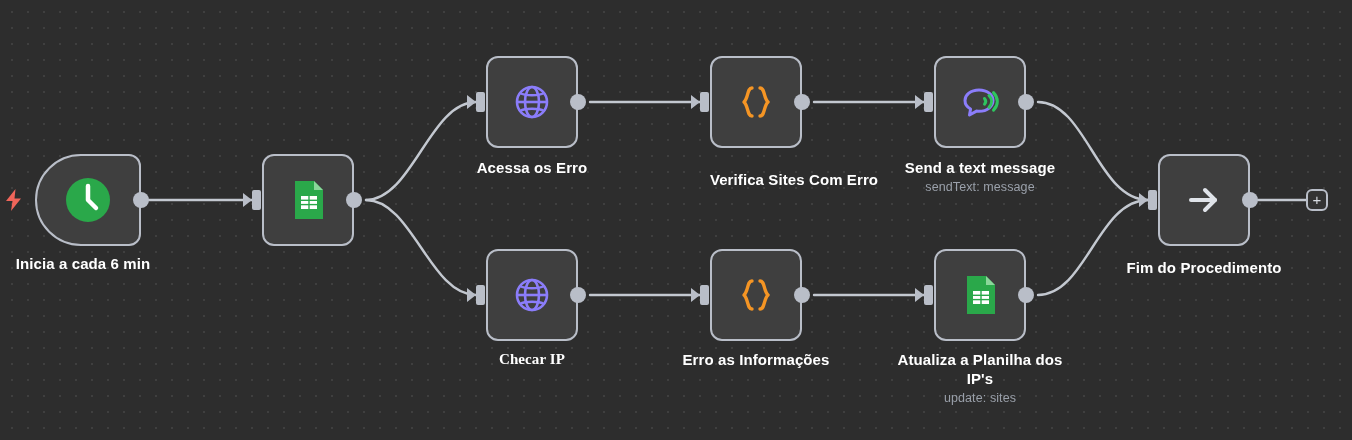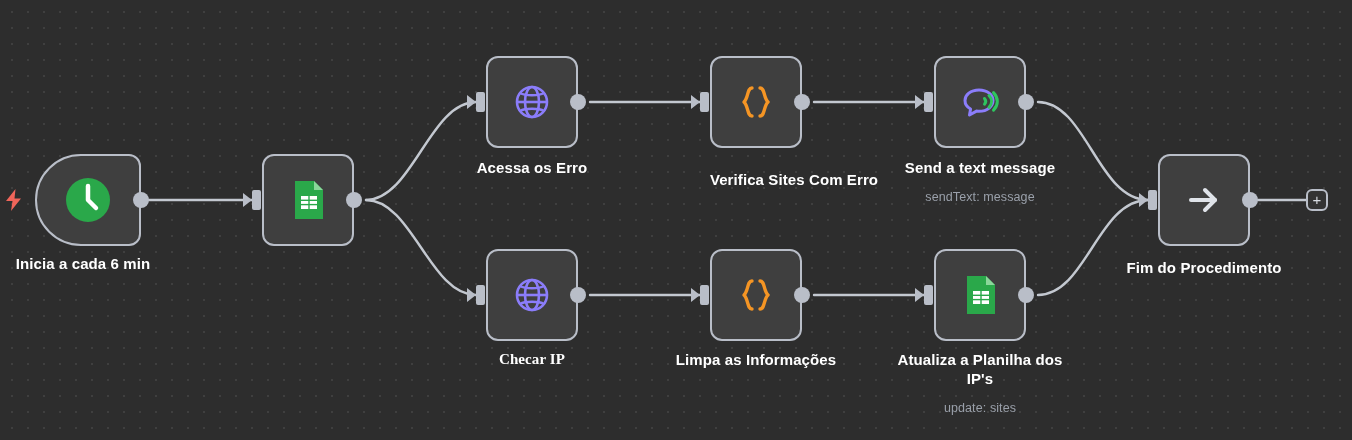--- a/index.html
+++ b/index.html
@@ -82,21 +82,21 @@
     line-height: 19px;
     letter-spacing: .1px;
     z-index: 3;
   }
   .sublabel {
     display: block;
     color: #9aa0aa;
     font-size: 12.5px;
     font-weight: normal;
     line-height: 17px;
-    margin-top: 12px;
+    margin-top: 2px;
   }
 
   
   .add-btn {
     position: absolute;
     box-sizing: border-box;
     width: 22px;
     height: 22px;
     border: 2px solid #b9bec8;
     border-radius: 6px;
@@ -262,21 +262,21 @@
       <svg class="icon" width="46" height="46" viewBox="0 0 46 46" xmlns="http://www.w3.org/2000/svg">
         <g stroke="#f59524" stroke-width="3.4" fill="none" stroke-linecap="round" stroke-linejoin="round">
           <path d="M19 9 C14 9, 15.5 19, 11 23 C15.5 27, 14 37, 19 37"></path>
           <path d="M27 9 C32 9, 30.5 19, 35 23 C30.5 27, 32 37, 27 37"></path>
         </g>
       </svg>
     </span>
   </div>
   <div class="port-out" style="left:794px; top:287px;"></div>
   <div class="label" style="left:656px; top:350px; width:200px;">
-    <span>Limpa as Informações</span>
+    <span>Erro as Informações</span>
   </div>
 
   <div class="port-in" style="left:924px; top:285px;"></div>
   <div class="node" style="left:934px; top:249px; width:92px; height:92px;">
     <span>
       <svg class="icon" width="46" height="46" viewBox="0 0 46 46" xmlns="http://www.w3.org/2000/svg">
         <path d="M10 4 H29 L38 13 V42 H10 Z" fill="#2aa84a"></path>
         <path d="M29 4 L38 13 H29 Z" fill="#8ad79a"></path>
         <rect x="16" y="19" width="16" height="13" fill="#ffffff"></rect>
         <g stroke="#2aa84a" stroke-width="1.4">

